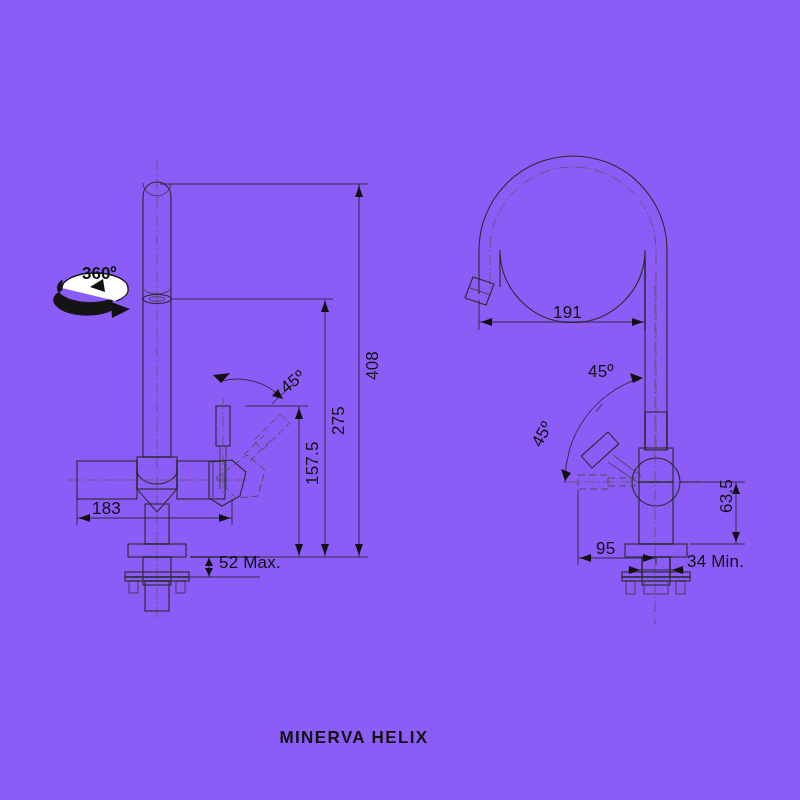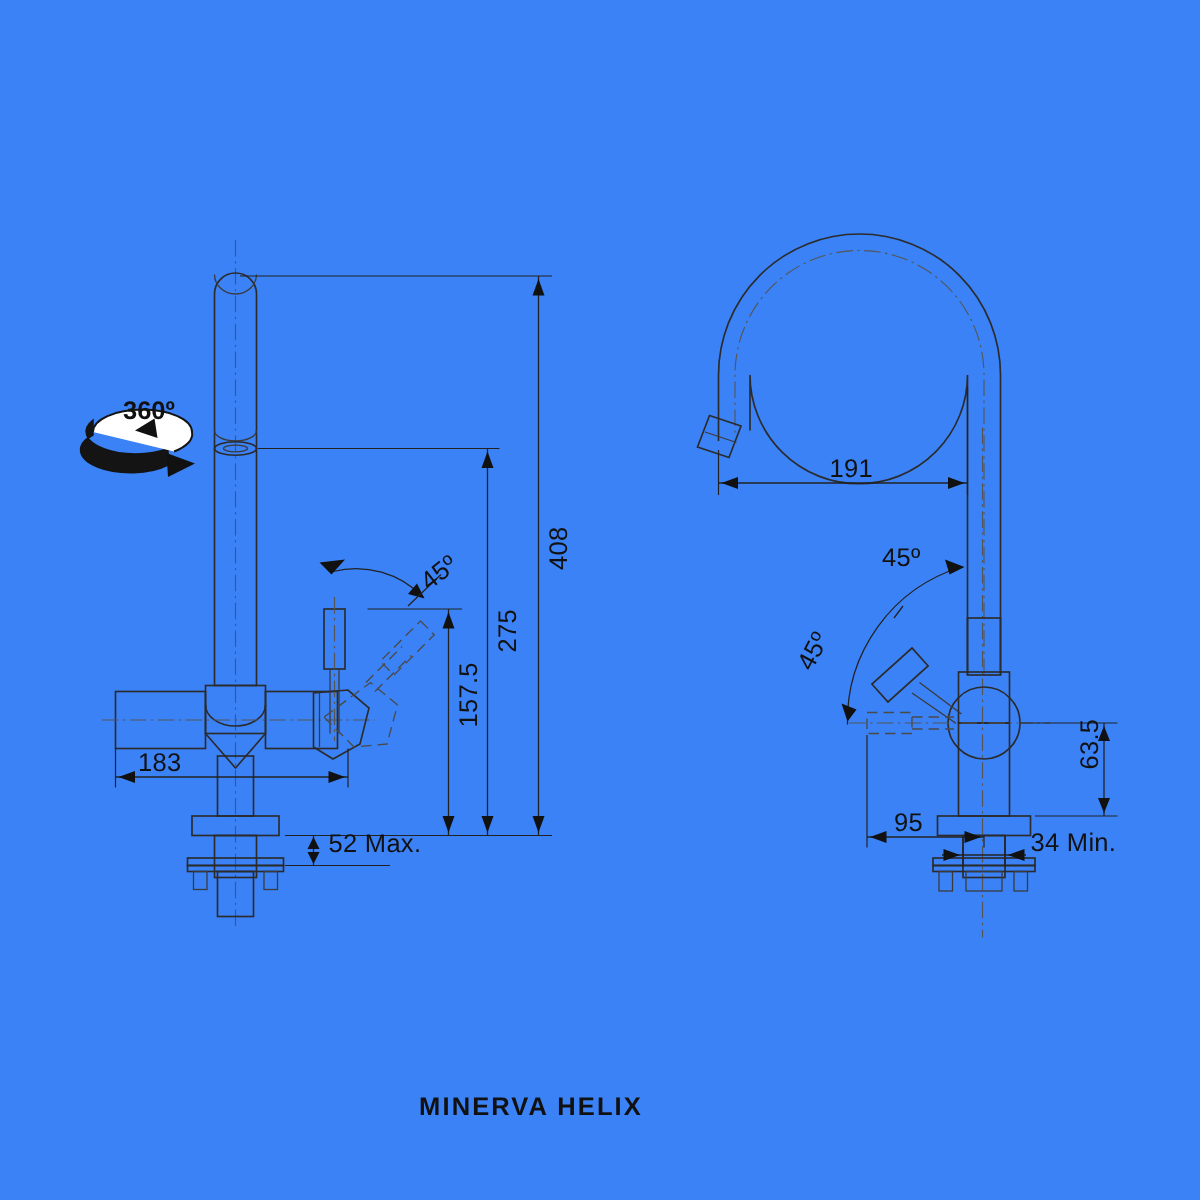--- a/index.html
+++ b/index.html
@@ -12,21 +12,21 @@
     width: 800px;
     height: 800px;
     overflow: hidden;
     font-family: "Liberation Sans", sans-serif;
     color: #1a1a1a;
   }
   #sheet {
     position: relative;
     width: 800px;
     height: 800px;
-    background: #3b82f6;
+    background: #8b5cf6;
   }
   #drawing-svg {
     position: absolute;
     left: 0;
     top: 0;
     width: 800px;
     height: 800px;
     display: block;
   }
   .dim-text {

